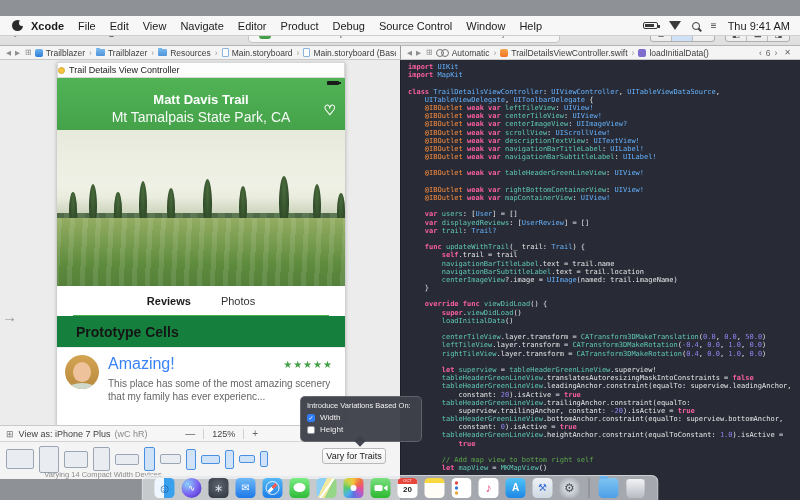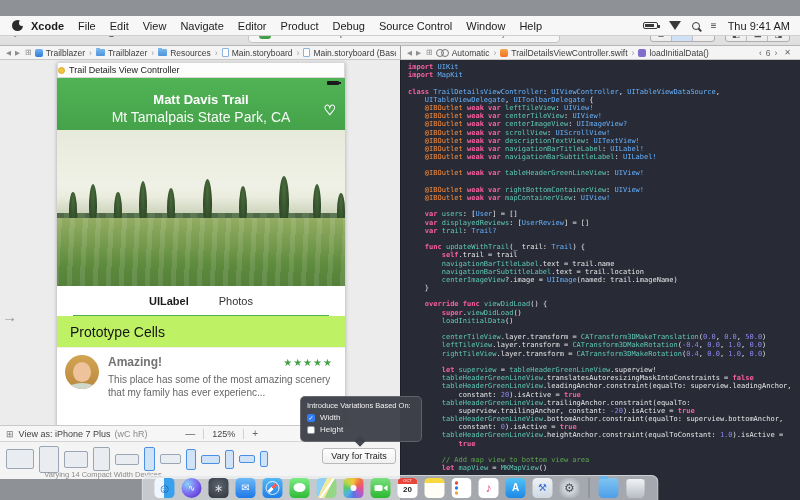--- a/index.html
+++ b/index.html
@@ -83,28 +83,28 @@
 .field::after{content:'';position:absolute;inset:0;background:repeating-linear-gradient(93deg,rgba(255,255,255,.10) 0 5px,transparent 5px 13px)}
 .tree{position:absolute;bottom:60px;width:8px;background:radial-gradient(ellipse at 50% 25%,#4a6b3c,#2c4726 75%);border-radius:50% 50% 42% 42%/55% 55% 45% 45%}
 .t1{left:12px;height:34px}.t2{left:32px;height:42px}.t3{left:57px;height:34px}.t4{left:82px;height:45px}
 .t5{left:110px;height:38px}.t6{left:146px;height:47px;width:9px}.t7{left:182px;height:40px}
 .t8{left:222px;height:50px;width:10px}.t9{left:256px;height:42px}.t10{left:280px;height:33px}
 .tabsrow{height:29px;background:#fff;display:flex;align-items:center;justify-content:center;gap:30px}
 .sb-tab{font-size:11px;color:#333}
 .sb-tab.active{font-weight:bold;color:#1b1b1b}
 .green-wrap{background:#fff;padding:0 16px}
 .green-line{height:1px;background:#4caf50}
-.proto{height:32px;background:#bef264;display:flex;align-items:center;padding-left:13px;font-size:14px;font-weight:normal;color:#151515;border-bottom:1px solid #efefef}
+.proto{height:32px;background:#15803d;display:flex;align-items:center;padding-left:19px;font-size:14px;font-weight:bold;color:#151515;border-bottom:1px solid #efefef}
 .cell{height:77px;background:#fff;display:flex;padding:7px 8px 0 8px}
 .avatar{width:34px;height:34px;border-radius:50%;background:linear-gradient(#d2a452,#b98a3e);position:relative;overflow:hidden;flex:none}
 .avatar::before{content:'';position:absolute;left:8px;top:7px;width:18px;height:20px;background:#eec29a;border-radius:50% 50% 48% 48%}
 .avatar::after{content:'';position:absolute;left:3px;bottom:-6px;width:28px;height:12px;background:#cfd8cd;border-radius:50%}
 .cell-main{flex:1;margin-left:9px;min-width:0}
 .cell-top{display:flex;align-items:center}
-.rev-title{font-size:12px;font-weight:bold;color:#737373}
+.rev-title{font-size:16px;font-weight:normal;color:#3b82f6}
 .rev-stars{margin-left:auto;color:#43a047;font-size:10px;letter-spacing:1px;padding-right:4px}
 .rev-body{margin-top:4px;font-size:10px;color:#666;line-height:1.32;height:40px;overflow:hidden;padding-right:2px}
 
 .bottom-bar{position:absolute;left:0;bottom:38px;width:400px;height:16px;background:#f6f6f6;border-top:1px solid #c9c9c9;display:flex;align-items:center;font-size:9px;color:#3f3f3f;padding:0 6px}
 .bb-grid{font-size:9px;color:#7a7a7a;margin-right:5px}
 .bb-traits{color:#8a8a8a;margin-left:4px}
 .zoomgrp{margin-left:auto;margin-right:136px;display:flex;align-items:center;gap:8px;color:#555}
 .zdiv{width:1px;height:10px;background:#d0d0d0}
 .zbtn{font-size:10px;color:#666}
 .zlevel{font-size:9px;color:#444}
@@ -113,21 +113,21 @@
 .devices{position:absolute;left:6px;top:3px;display:flex;align-items:center;gap:5px;height:28px}
 .dev{border:1px solid #9aa6b4;background:#e9edf2;border-radius:2px;flex:none}
 .dev.sel{border-color:#4a90e2;background:#cfe2f8}
 .dev-ipad-l{width:28px;height:20px}.dev-ipad-p{width:20px;height:27px}
 .dev-ipad-l-sm{width:24px;height:17px}.dev-ipad-p-sm{width:17px;height:24px}
 .dev-phone-l-xl{width:24px;height:11px}.dev-phone-p-xl{width:11px;height:24px}
 .dev-phone-l-lg{width:21px;height:10px}.dev-phone-p-lg{width:10px;height:21px}
 .dev-phone-l-md{width:19px;height:9px}.dev-phone-p-md{width:9px;height:19px}
 .dev-phone-l-sm{width:16px;height:8px}.dev-phone-p-sm{width:8px;height:16px}
 .dev-caption{position:absolute;left:8px;top:28px;width:190px;text-align:center;font-size:7.5px;color:#8c8c8c}
-.vary-btn{position:absolute;left:322px;top:6px;width:74px;height:16px;background:linear-gradient(#fff,#f0f0f0);border:1px solid #b9b9b9;border-radius:3px;font-size:9px;color:#222;display:flex;align-items:center;justify-content:center}
+.vary-btn{position:absolute;left:322px;top:6px;width:64px;height:16px;background:linear-gradient(#fff,#f0f0f0);border:1px solid #b9b9b9;border-radius:3px;font-size:9px;color:#222;display:flex;align-items:center;justify-content:center}
 
 .popover{position:absolute;left:300px;top:336px;width:122px;height:46px;background:rgba(62,65,74,.96);border:1px solid rgba(255,255,255,.18);border-radius:5px;padding:4px 6px;color:#f0f0f0;z-index:30}
 .pop-title{font-size:7.5px;white-space:nowrap}
 .pop-row{display:flex;align-items:center;margin-top:3px}
 .pop-check{width:8px;height:8px;border:1px solid #9a9aa2;border-radius:2px;background:#fff;font-size:6px;line-height:7px;text-align:center;color:#fff}
 .pop-check.on{background:#2f7cf6;border-color:#2f7cf6}
 .pop-label{font-size:8px;margin-left:5px}
 .pop-arrow{position:absolute;left:55px;bottom:-4px;width:8px;height:8px;background:rgba(62,65,74,.96);transform:rotate(45deg)}
 
 
@@ -326,21 +326,21 @@
           <span class="tree t4"></span>
           <span class="tree t5"></span>
           <span class="tree t6"></span>
           <span class="tree t7"></span>
           <span class="tree t8"></span>
           <span class="tree t9"></span>
           <span class="tree t10"></span>
           <span class="field"></span>
         </div>
         <div class="tabsrow" id="sb-tabs">
-            <span class="sb-tab active">UILabel</span>
+            <span class="sb-tab active">Reviews</span>
             <span class="sb-tab">Photos</span>
           </div>
         <div class="green-wrap">
             <div class="green-line"></div>
           </div>
         <div class="proto">Prototype Cells</div>
         <div class="cell">
           <span class="avatar"></span>
           <div class="cell-main">
             <div class="cell-top">
@@ -444,21 +444,21 @@
         <div class="code-line"><span class="tk-p">        </span><span class="tk-v">tableHeaderGreenLineView</span><span class="tk-p">.translatesAutoresizingMaskIntoConstraints = </span><span class="tk-k">false</span></div>
         <div class="code-line"><span class="tk-p">        </span><span class="tk-v">tableHeaderGreenLineView</span><span class="tk-p">.leadingAnchor.constraint(equalTo: superview.leadingAnchor,</span></div>
         <div class="code-line"><span class="tk-p">            constant: </span><span class="tk-n">20</span><span class="tk-p">).isActive = </span><span class="tk-k">true</span></div>
         <div class="code-line"><span class="tk-p">        </span><span class="tk-v">tableHeaderGreenLineView</span><span class="tk-p">.trailingAnchor.constraint(equalTo:</span></div>
         <div class="code-line"><span class="tk-p">            superview.trailingAnchor, constant: </span><span class="tk-n">-20</span><span class="tk-p">).isActive = </span><span class="tk-k">true</span></div>
         <div class="code-line"><span class="tk-p">        </span><span class="tk-v">tableHeaderGreenLineView</span><span class="tk-p">.bottomAnchor.constraint(equalTo: superview.bottomAnchor,</span></div>
         <div class="code-line"><span class="tk-p">            constant: </span><span class="tk-n">0</span><span class="tk-p">).isActive = </span><span class="tk-k">true</span></div>
         <div class="code-line"><span class="tk-p">        </span><span class="tk-v">tableHeaderGreenLineView</span><span class="tk-p">.heightAnchor.constraint(equalToConstant: </span><span class="tk-n">1.0</span><span class="tk-p">).isActive =</span></div>
         <div class="code-line"><span class="tk-p">            </span><span class="tk-k">true</span></div>
         <div class="code-line"></div>
-        <div class="code-line"><span class="tk-p">        </span><span class="tk-c">// Add map view to bottom view area</span></div>
+        <div class="code-line"><span class="tk-p">        </span><span class="tk-c">// Add map view to bottom right self</span></div>
         <div class="code-line"><span class="tk-p">        </span><span class="tk-k">let</span><span class="tk-p"> </span><span class="tk-v">mapView</span><span class="tk-p"> = </span><span class="tk-v">MKMapView</span><span class="tk-p">()</span></div>
       </div>
   </div>
 
   <div class="dock" id="dock-items">
       <div class="dock-item dock-finder">
         <span class="dglyph">☺</span>
       </div>
       <div class="dock-item dock-siri">
         <span class="dglyph">∿</span>

